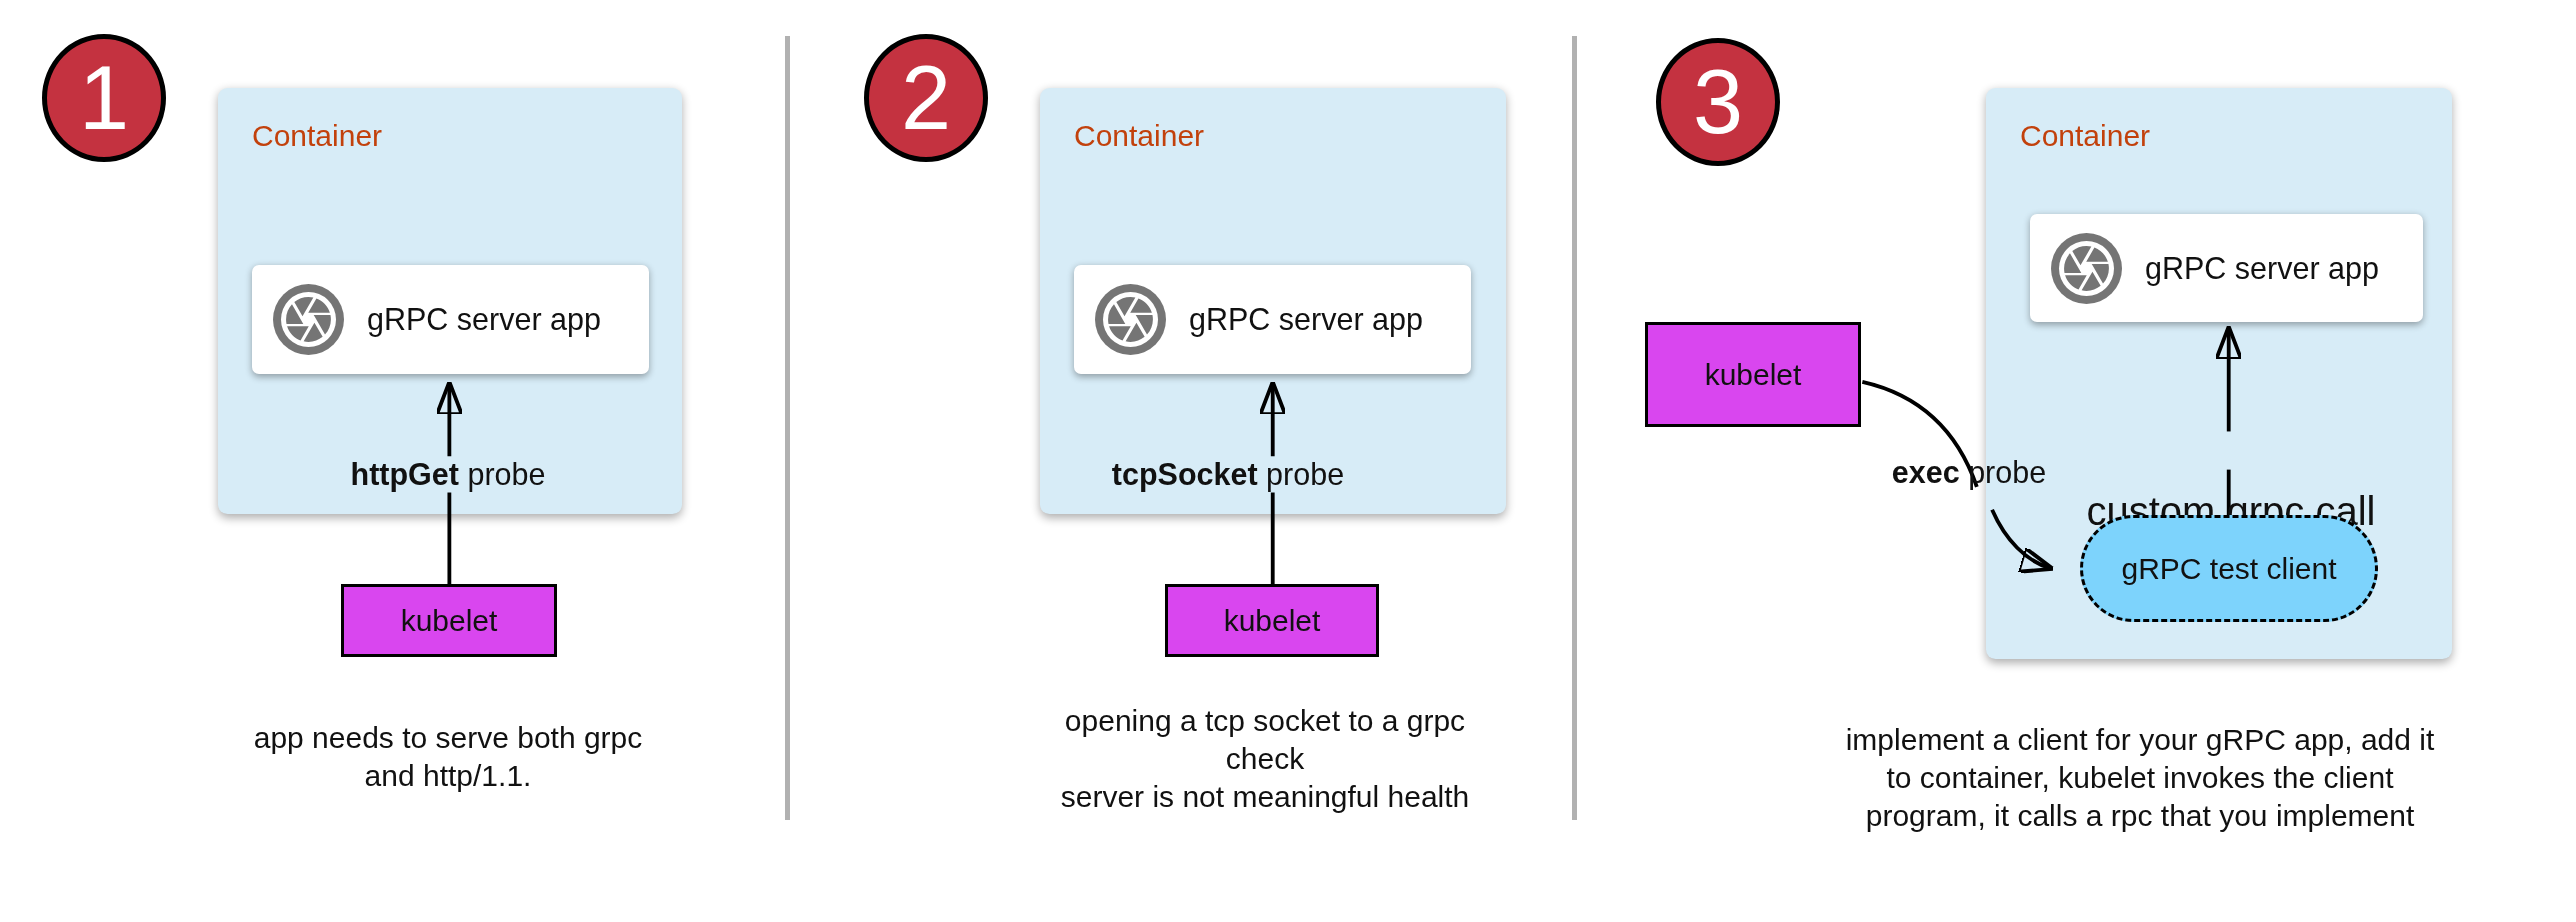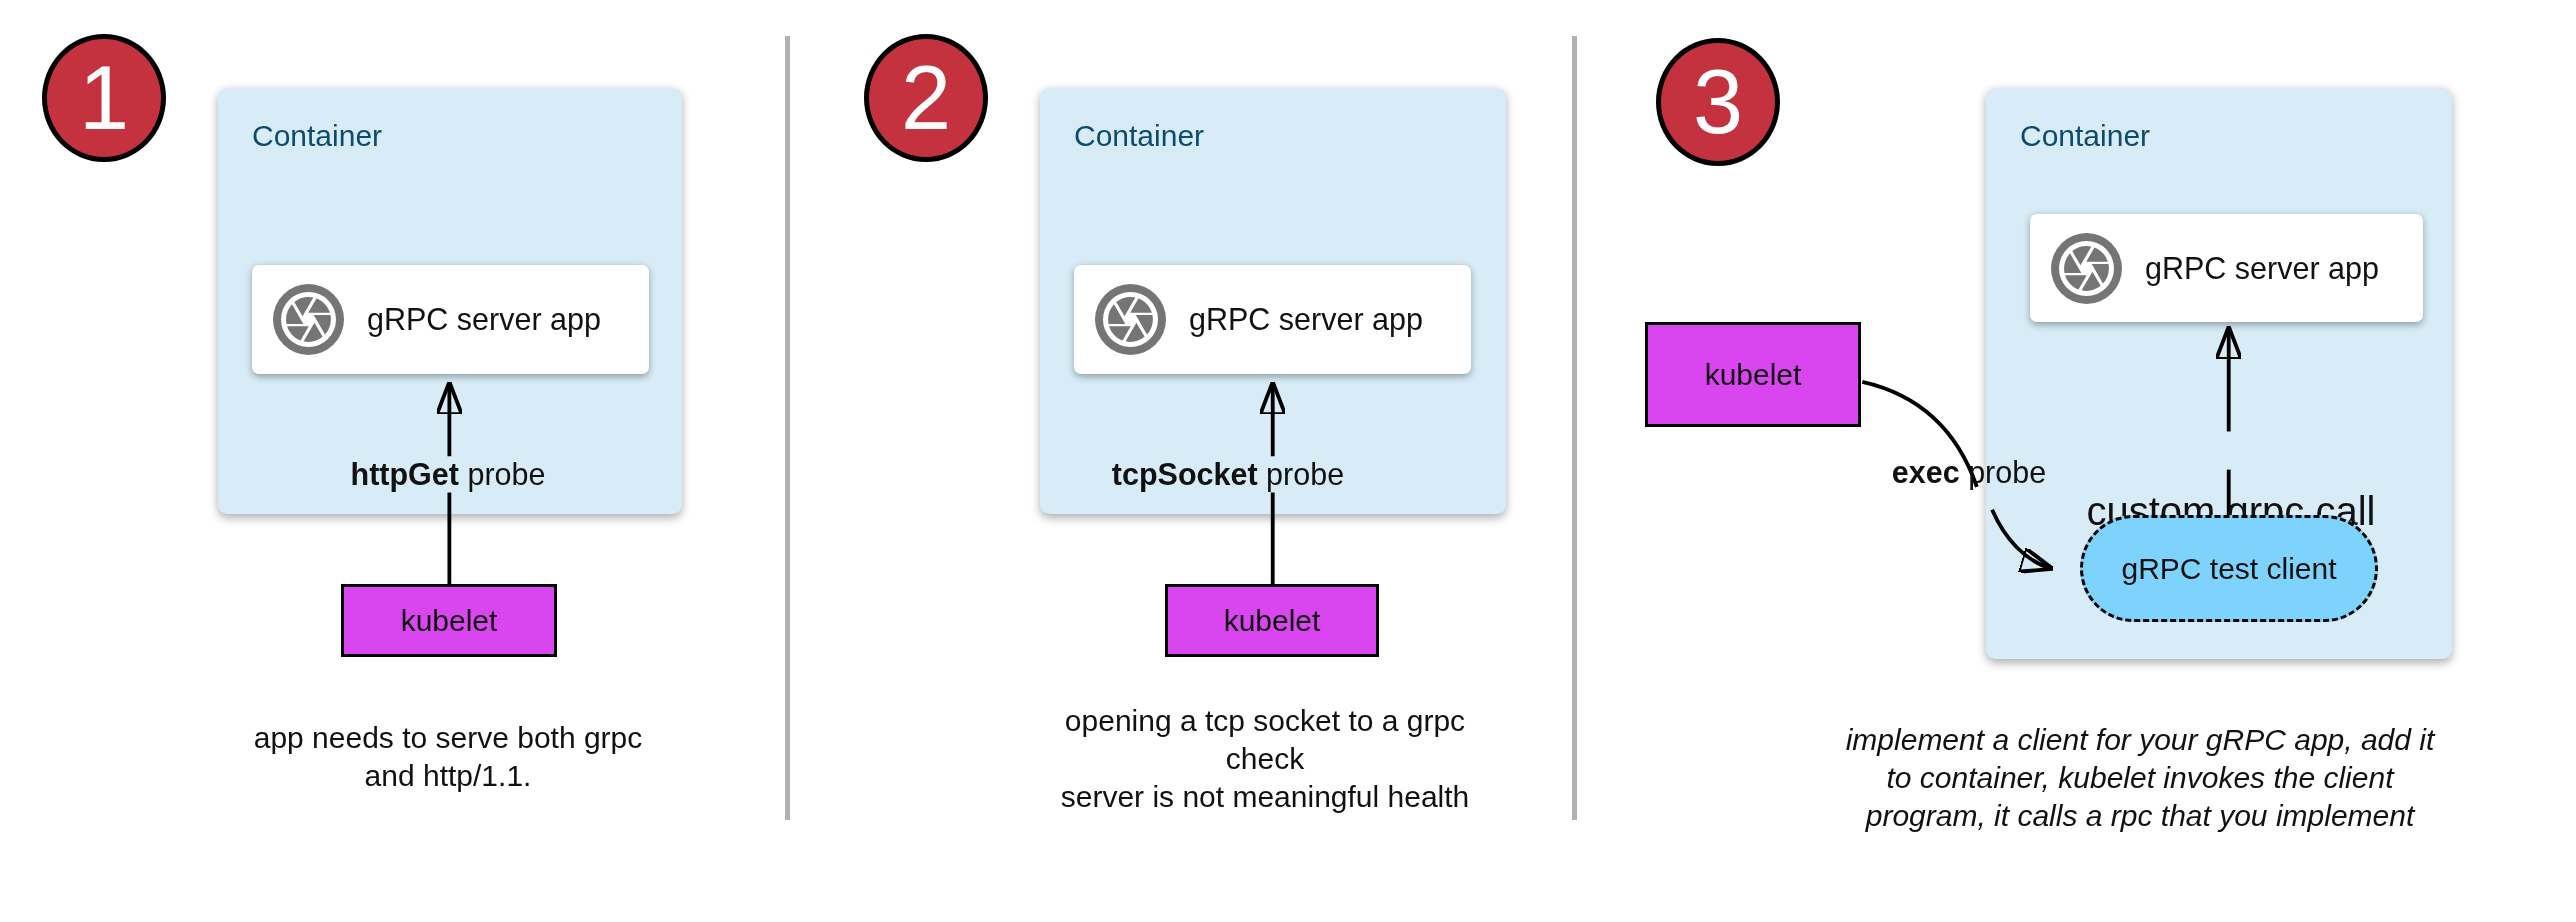--- a/index.html
+++ b/index.html
@@ -26,21 +26,21 @@
   #b2{left:864px;top:34px;}
   #b3{left:1656px;top:38px;}
   
   .c-box{
     position:absolute;background:var(--container_fill);border-radius:9.5px;
     box-shadow:0 3.8px 9.5px rgba(0,0,0,.32);
   }
   #c1{left:218px;top:88px;width:464px;height:426px;}
   #c2{left:1040px;top:88px;width:466px;height:426px;}
   #c3{left:1986px;top:88px;width:466px;height:571px;}
-  .container-label{position:absolute;left:34px;top:30.5px;font-size:30px;color:#0c4a6e;}
+  .container-label{position:absolute;left:34px;top:30.5px;font-size:30px;color:#c2410c;}
   
   .app-box{
     position:absolute;background:#fff;border-radius:7px;
     box-shadow:0 2.9px 7.6px rgba(0,0,0,.33);
     display:flex;align-items:center;gap:23px;padding-left:21px;
     font-size:30.5px;white-space:nowrap;
   }
   #app1{left:252px;top:265px;width:397px;height:109px;}
   #app2{left:1074px;top:265px;width:397px;height:109px;}
   #app3{left:2030px;top:214px;width:393px;height:108px;}
@@ -70,21 +70,21 @@
     display:flex;align-items:center;justify-content:center;
     font-size:30px;white-space:nowrap;
   }
   
   .caption{
     position:absolute;transform:translateX(-50%);text-align:center;
     font-size:30px;line-height:38px;white-space:nowrap;
   }
   #cap1{left:448px;top:719px;}
   #cap2{left:1265px;top:702px;}
-  #cap3{left:2140px;top:721px;font-style:italic;}
+  #cap3{left:2140px;top:721px;}
   
   .divider{position:absolute;width:4.8px;background:var(--divider_gray);top:36px;height:784px;}
   #d1{left:785px;}
   #d2{left:1572px;}
   
   .overlay{position:absolute;left:0;top:0;pointer-events:none;}
   .overlay line,.overlay path{stroke:#000;stroke-width:4;fill:none;}
 </style>
 </head>
 <body>

